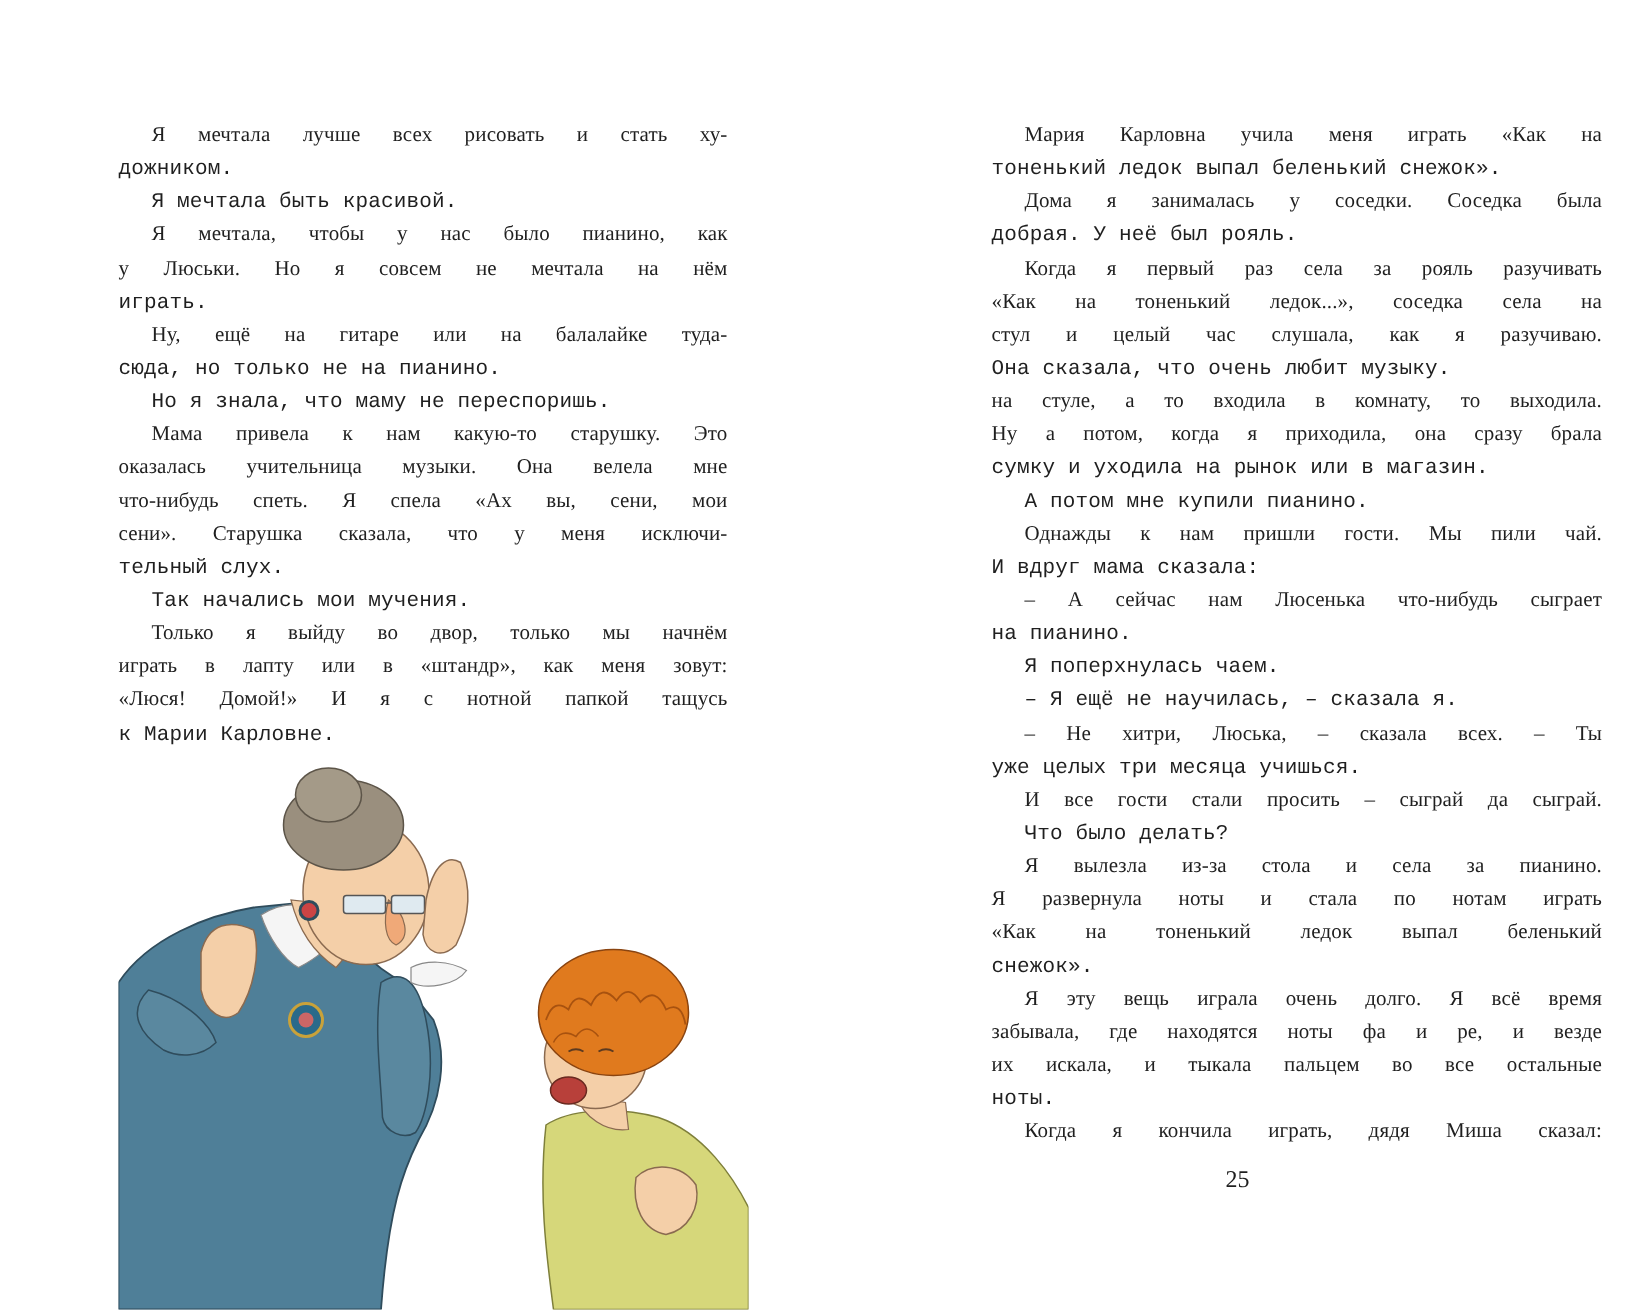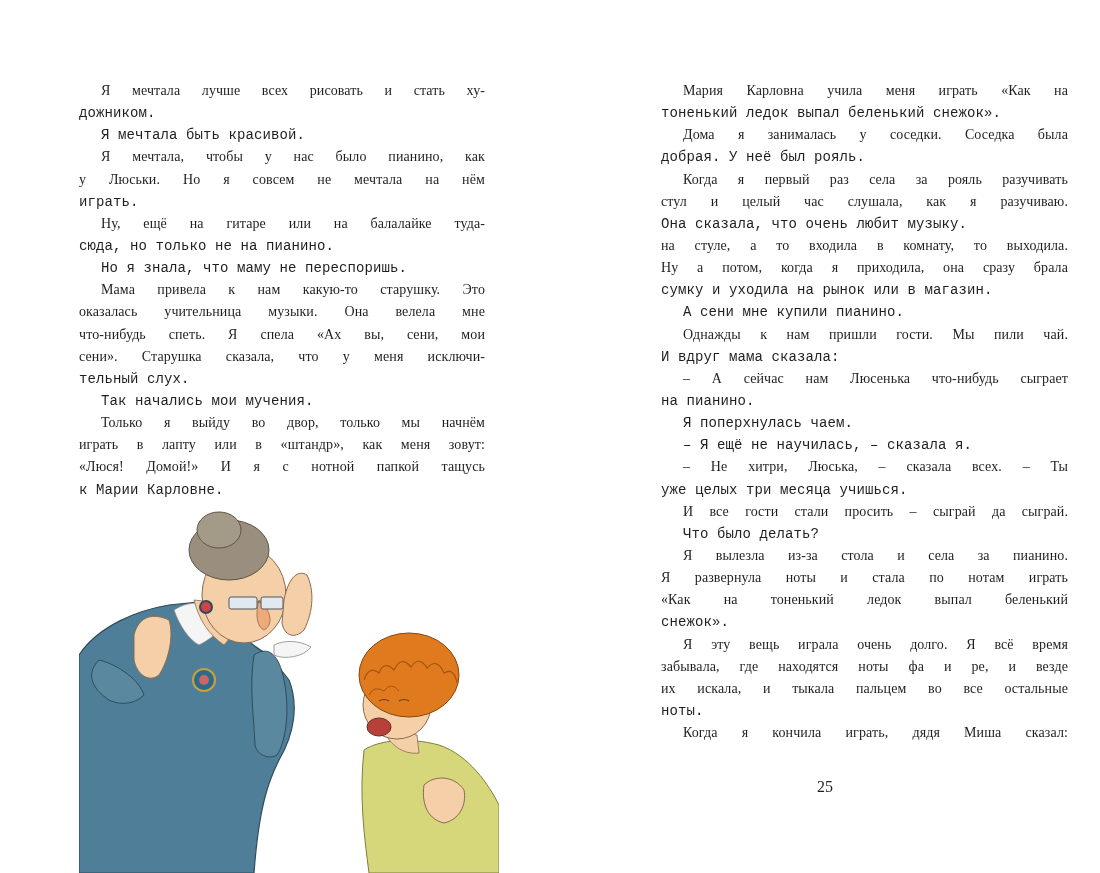--- a/index.html
+++ b/index.html
@@ -106,26 +106,27 @@
   </svg>
 </div>
 
 <div class="page page-right">
   <div class="col col-right" id="right-col">
       <span class="line ind">Мария Карловна учила меня играть «Как на</span>
       <span class="line last">тоненький ледок выпал беленький снежок».</span>
       <span class="line ind">Дома я занималась у соседки. Соседка была</span>
       <span class="line last">добрая. У неё был рояль.</span>
       <span class="line ind">Когда я первый раз села за рояль разучивать</span>
+      <span class="line">«Как на тоненький ледок...», соседка села на</span>
       <span class="line">стул и целый час слушала, как я разучиваю.</span>
       <span class="line last">Она сказала, что очень любит музыку.</span>
       <span class="line">на стуле, а то входила в комнату, то выходила.</span>
       <span class="line">Ну а потом, когда я приходила, она сразу брала</span>
       <span class="line last">сумку и уходила на рынок или в магазин.</span>
-      <span class="line ind last">А сени мне купили пианино.</span>
+      <span class="line ind last">А потом мне купили пианино.</span>
       <span class="line ind">Однажды к нам пришли гости. Мы пили чай.</span>
       <span class="line last">И вдруг мама сказала:</span>
       <span class="line ind">– А сейчас нам Люсенька что-нибудь сыграет</span>
       <span class="line last">на пианино.</span>
       <span class="line ind last">Я поперхнулась чаем.</span>
       <span class="line ind last">– Я ещё не научилась, – сказала я.</span>
       <span class="line ind">– Не хитри, Люська, – сказала всех. – Ты</span>
       <span class="line last">уже целых три месяца учишься.</span>
       <span class="line ind">И все гости стали просить – сыграй да сыграй.</span>
       <span class="line ind last">Что было делать?</span>

